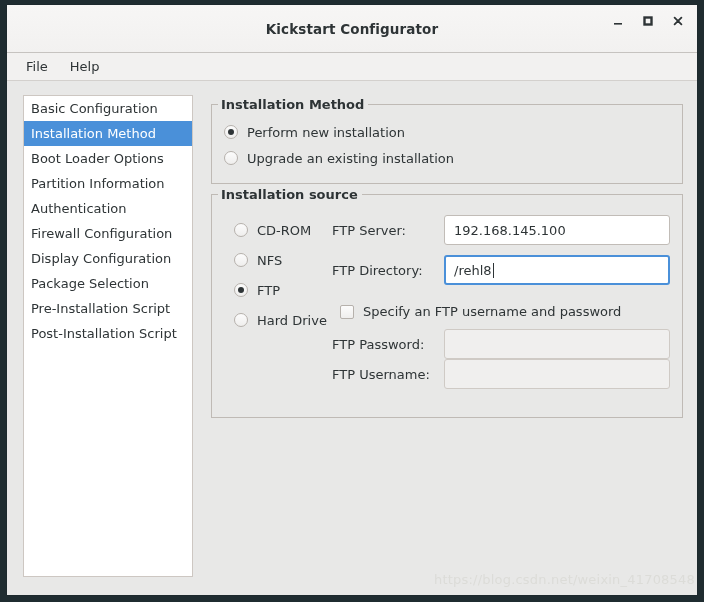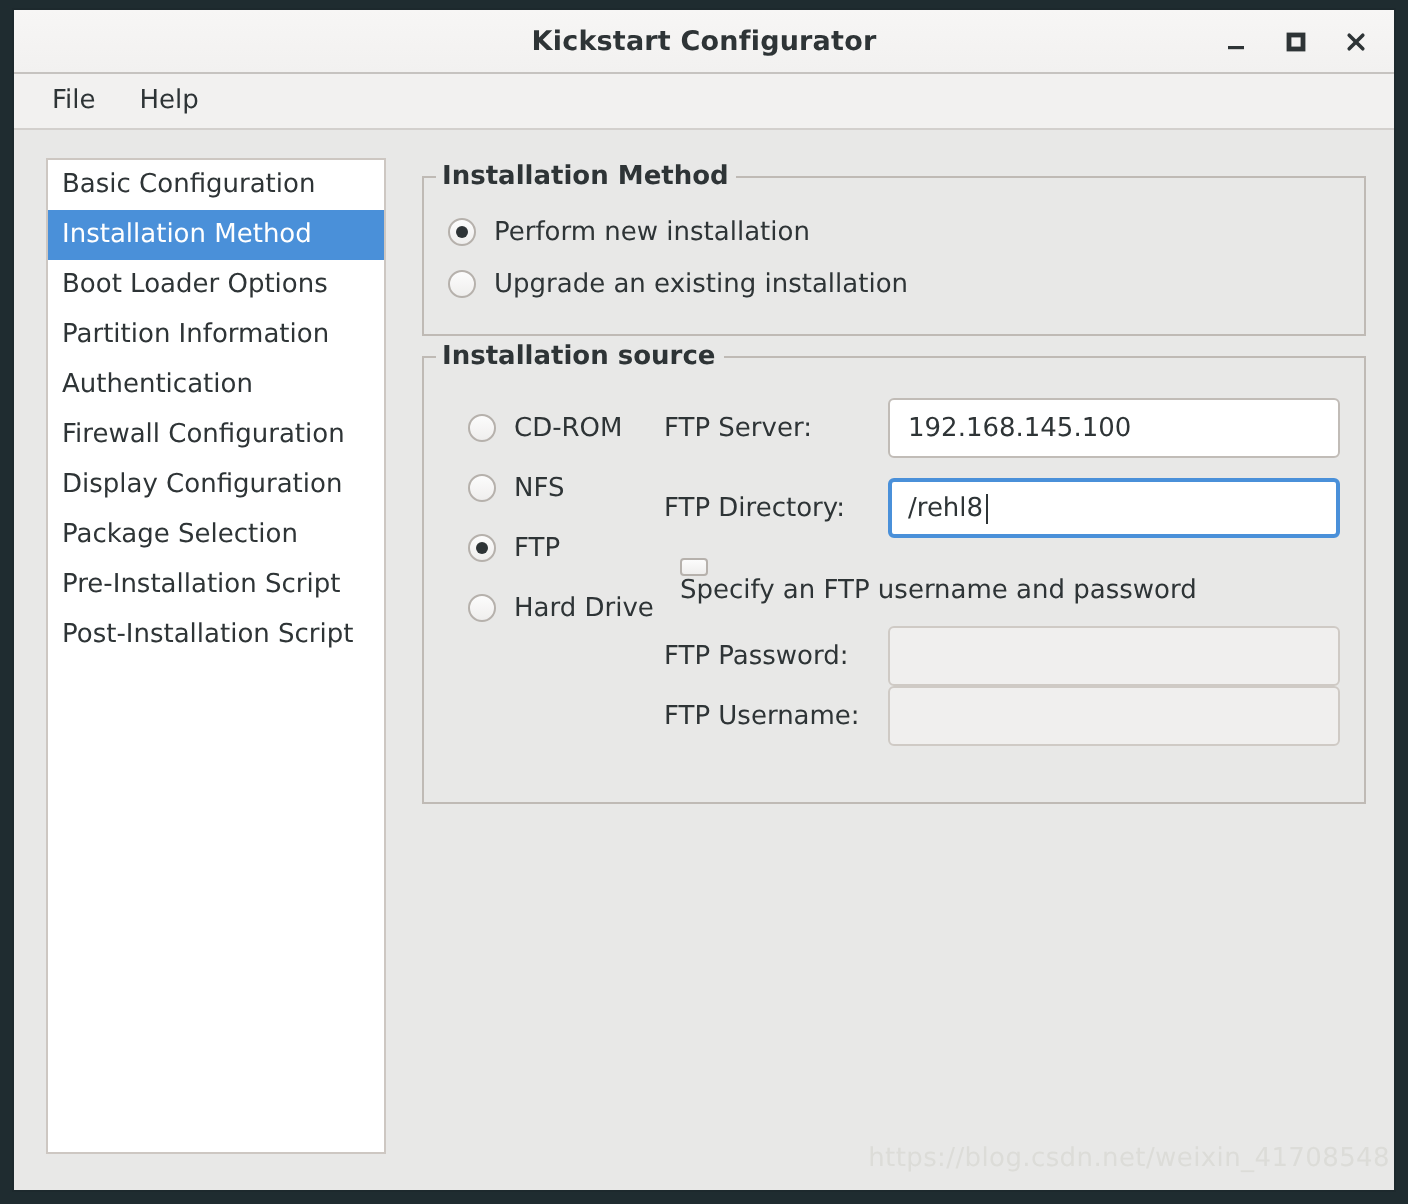--- a/index.html
+++ b/index.html
@@ -29,21 +29,21 @@
     border: 1px solid #1d292d;
     box-sizing: border-box;
     display: flex;
     flex-direction: column;
     overflow: hidden;
   }
 
   
   .titlebar {
     position: relative;
-    height: 32px;
+    height: 48px;
     min-height: 32px;
     background: linear-gradient(to bottom, #f7f6f5 0%, #f2f1f0 100%);
     border-bottom: 1px solid #c6c3c0;
     display: flex;
     align-items: center;
     justify-content: center;
     box-sizing: border-box;
   }
   .title-text {
     font-size: 13.5px;
@@ -255,26 +255,25 @@
     vertical-align: -3px;
     margin-left: 1px;
   }
   .focus-field-inner {
     display: flex;
     align-items: center;
     height: 100%;
   }
   .check-row {
     display: flex;
-    align-items: flex-start;
+    align-items: flex-end;
     margin: 4px 0 10px 8px;
     height: 24px;
     cursor: default;
     user-select: none;
-    flex-direction: column;
   }
   .check-label { font-size: 13px; color: #2e3436; }
 
   
   .watermark {
     position: absolute;
     right: 2px;
     bottom: 8px;
     font-size: 13px;
     color: #dcdcd8;

